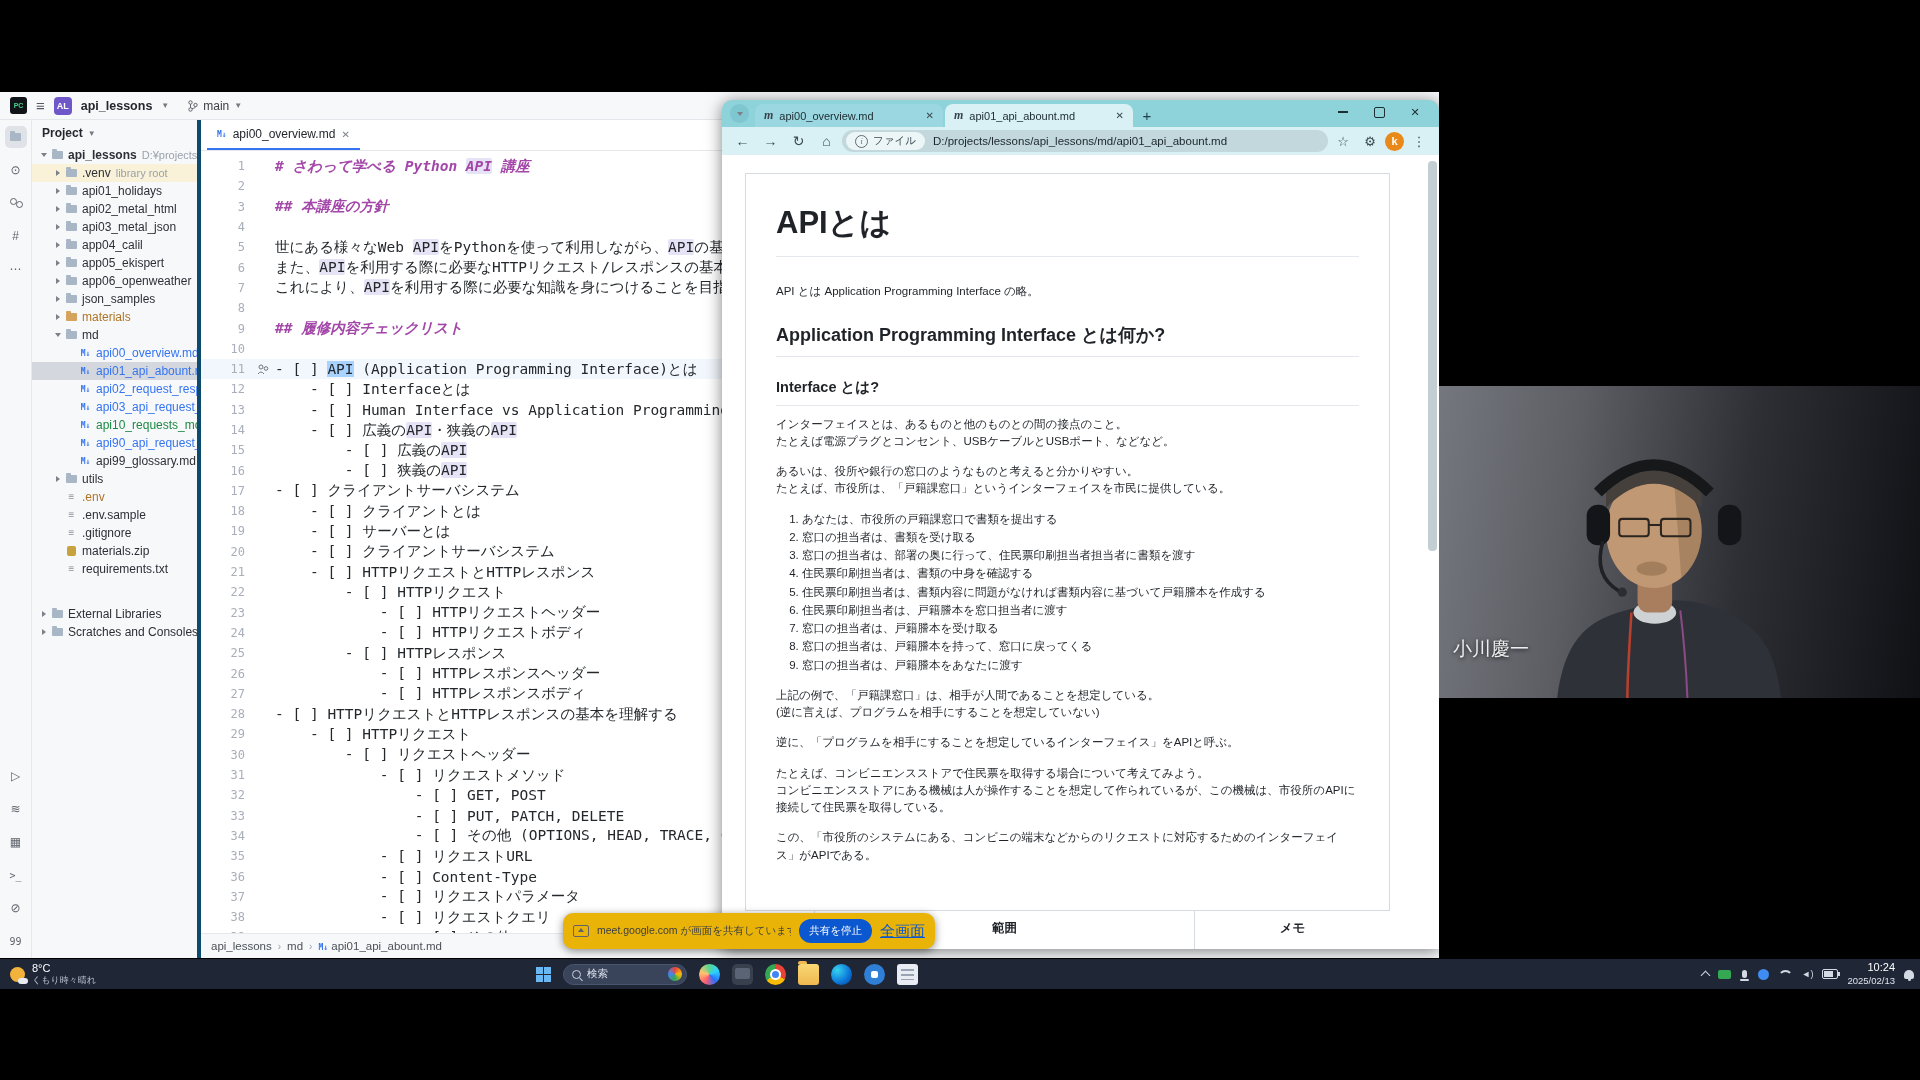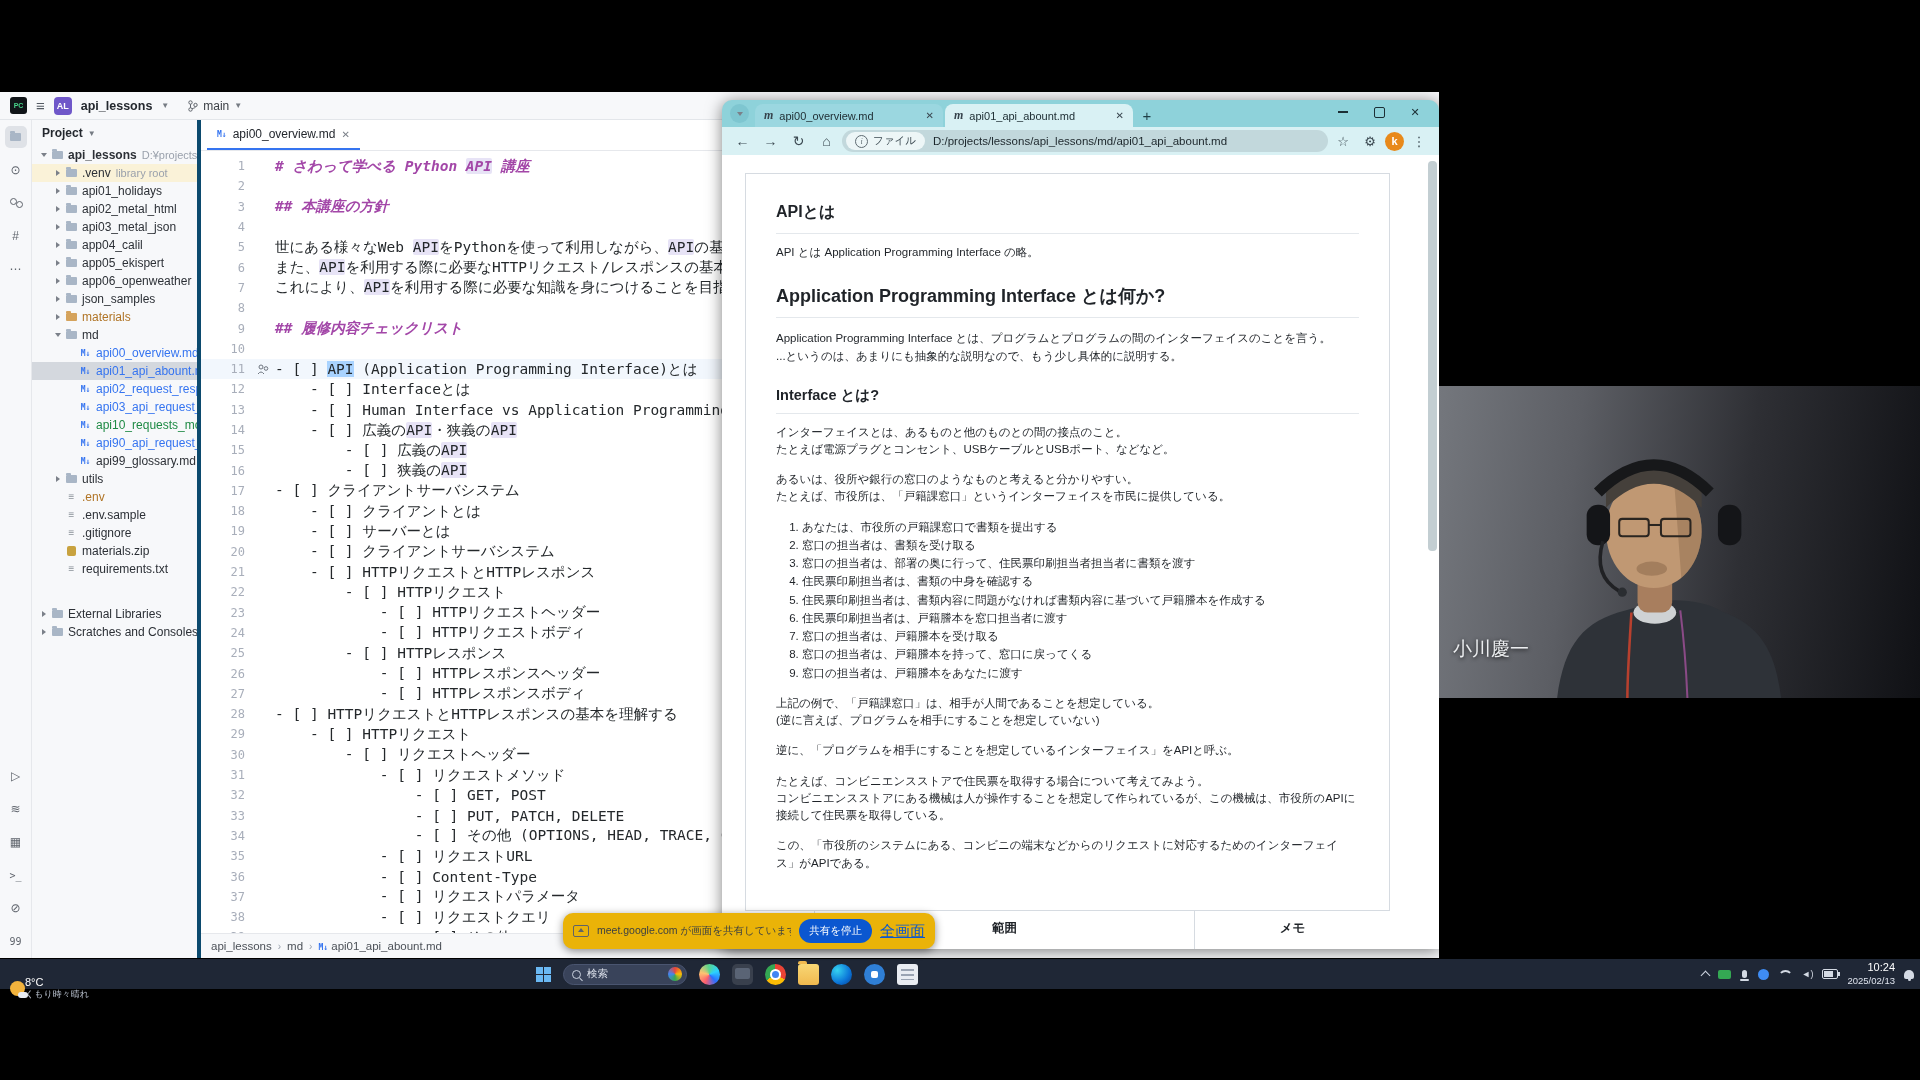--- a/index.html
+++ b/index.html
@@ -94,21 +94,21 @@
         font-size:10.5px;color:#3c4a52;white-space:nowrap;}
   .iinfo{width:11px;height:11px;border:1px solid #5f6b72;border-radius:50%;font-size:8px;display:flex;
          align-items:center;justify-content:center;color:#5f6b72;font-style:italic;font-family:"Liberation Serif",serif;}
   .url{font-size:11.5px;color:#1c262b;white-space:nowrap;overflow:hidden;}
   .bic{width:24px;height:24px;display:flex;align-items:center;justify-content:center;color:#3c4a52;font-size:13px;}
   .avatar{width:19px;height:19px;border-radius:50%;background:#e8891a;color:#fff;font-size:11px;
           font-weight:bold;display:flex;align-items:center;justify-content:center;}
   .cpage{position:relative;background:#fff;height:794px;overflow:hidden;}
   .doc{position:absolute;left:23px;top:18px;width:645px;height:920px;border:1px solid #d6dbe1;
        padding:26px 30px 20px;box-sizing:border-box;font-size:11.5px;color:#1f2328;line-height:1.5;}
-  .doc h1{font-size:16px;margin:0 0 10px;padding-bottom:9px;border-bottom:1px solid #e4e8ec;font-weight:bold;}
+  .doc h1{font-size:31px;margin:0 0 26px;padding-bottom:9px;border-bottom:1px solid #e4e8ec;font-weight:bold;}
   .doc h2{font-size:18px;margin:22px 0 12px;padding-bottom:7px;border-bottom:1px solid #e4e8ec;font-weight:bold;}
   .doc h3{font-size:14.5px;margin:20px 0 10px;padding-bottom:6px;border-bottom:1px solid #e4e8ec;font-weight:bold;}
   .doc p{margin:0 0 13px;}
   .doc ol{margin:0 0 13px;padding-left:26px;}
   .doc li{margin:1px 0;}
   .ftable{position:absolute;left:23px;top:755px;width:645px;height:60px;display:flex;
           border-top:1px solid #d6dbe1;background:#fff;}
   .fcell{box-sizing:border-box;font-weight:bold;font-size:12.5px;color:#1f2328;display:flex;
          justify-content:center;padding-top:9px;}
   .fcell + .fcell{border-left:1px solid #d6dbe1;}
@@ -122,21 +122,21 @@
            gap:8px;padding:0 10px;box-sizing:border-box;z-index:30;}
   .share-ico{width:14px;height:10px;border:1.5px solid #5f6368;border-radius:2px;position:relative;flex:0 0 14px;}
   .share-ico::after{content:"";position:absolute;left:4px;top:2px;width:0;height:0;
                     border-bottom:4px solid #5f6368;border-left:3px solid transparent;border-right:3px solid transparent;}
   .meet-text{font-size:10.5px;color:#3c4043;white-space:nowrap;flex:1;overflow:hidden;}
   .meet-stop{background:#0b57d0;color:#fff;font-size:10.5px;border-radius:13px;padding:5px 10px;white-space:nowrap;}
   .meet-full{color:#0b57d0;font-size:15px;white-space:nowrap;text-decoration:underline;}
 
   
   #taskbar{position:absolute;left:0;top:959px;width:1920px;height:30px;background:#1f2736;z-index:20;}
-  .tb-weather{position:absolute;left:10px;top:14px;height:30px;display:flex;align-items:center;}
+  .tb-weather{position:absolute;left:10px;top:0;height:30px;display:flex;align-items:center;gap:7px;}
   .sun{width:15px;height:15px;border-radius:50%;background:#f2b33d;position:relative;}
   .sun::after{content:"";position:absolute;right:-3px;bottom:-2px;width:10px;height:6px;background:#e8ecf2;border-radius:4px;}
   .wt-col{display:flex;flex-direction:column;line-height:1.2;}
   .wt-temp{font-size:11px;color:#fff;}
   .wt-desc{font-size:9px;color:#b9c1ce;}
   .tb-center{position:absolute;left:536px;top:0;height:30px;display:flex;align-items:center;gap:12px;}
   .tb-win{width:15px;height:15px;display:grid;grid-template-columns:7px 7px;grid-template-rows:7px 7px;gap:1px;}
   .tb-win span{background:#6ab8f3;}
   .tb-search{width:124px;height:21px;border-radius:11px;background:#39435a;border:1px solid #4a5570;
              display:flex;align-items:center;gap:6px;padding:0 4px 0 8px;color:#dfe4ee;font-size:10.5px;box-sizing:border-box;}
@@ -707,21 +707,20 @@
       <span class="bic">☆</span>
       <span class="bic">⚙</span>
       <span class="avatar">k</span>
       <span class="bic">⋮</span>
     </div>
     <div class="cpage">
       <div class="doc" id="docbody">
           <h1>APIとは</h1>
           <p>API とは Application Programming Interface の略。</p>
           <h2>Application Programming Interface とは何か?</h2>
-          <p>Application Programming Interface とは、プログラムとプログラムの間のインターフェイスのことを言う。<br>...というのは、あまりにも抽象的な説明なので、もう少し具体的に説明する。</p>
           <h3>Interface とは?</h3>
           <p>インターフェイスとは、あるものと他のものとの間の接点のこと。<br>たとえば電源プラグとコンセント、USBケーブルとUSBポート、などなど。</p>
           <p>あるいは、役所や銀行の窓口のようなものと考えると分かりやすい。<br>たとえば、市役所は、「戸籍課窓口」というインターフェイスを市民に提供している。</p>
           <ol>
             <li>あなたは、市役所の戸籍課窓口で書類を提出する</li>
             <li>窓口の担当者は、書類を受け取る</li>
             <li>窓口の担当者は、部署の奥に行って、住民票印刷担当者担当者に書類を渡す</li>
             <li>住民票印刷担当者は、書類の中身を確認する</li>
             <li>住民票印刷担当者は、書類内容に問題がなければ書類内容に基づいて戸籍謄本を作成する</li>
             <li>住民票印刷担当者は、戸籍謄本を窓口担当者に渡す</li>

